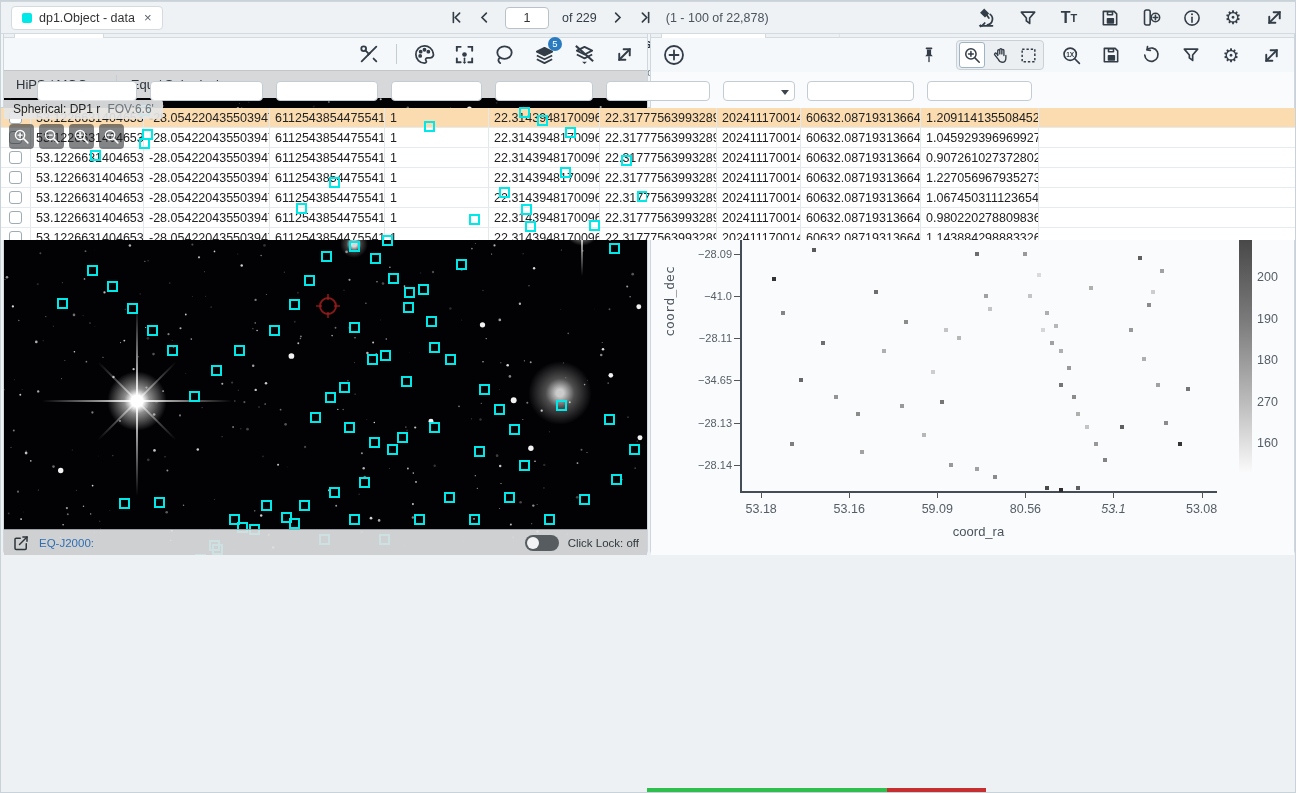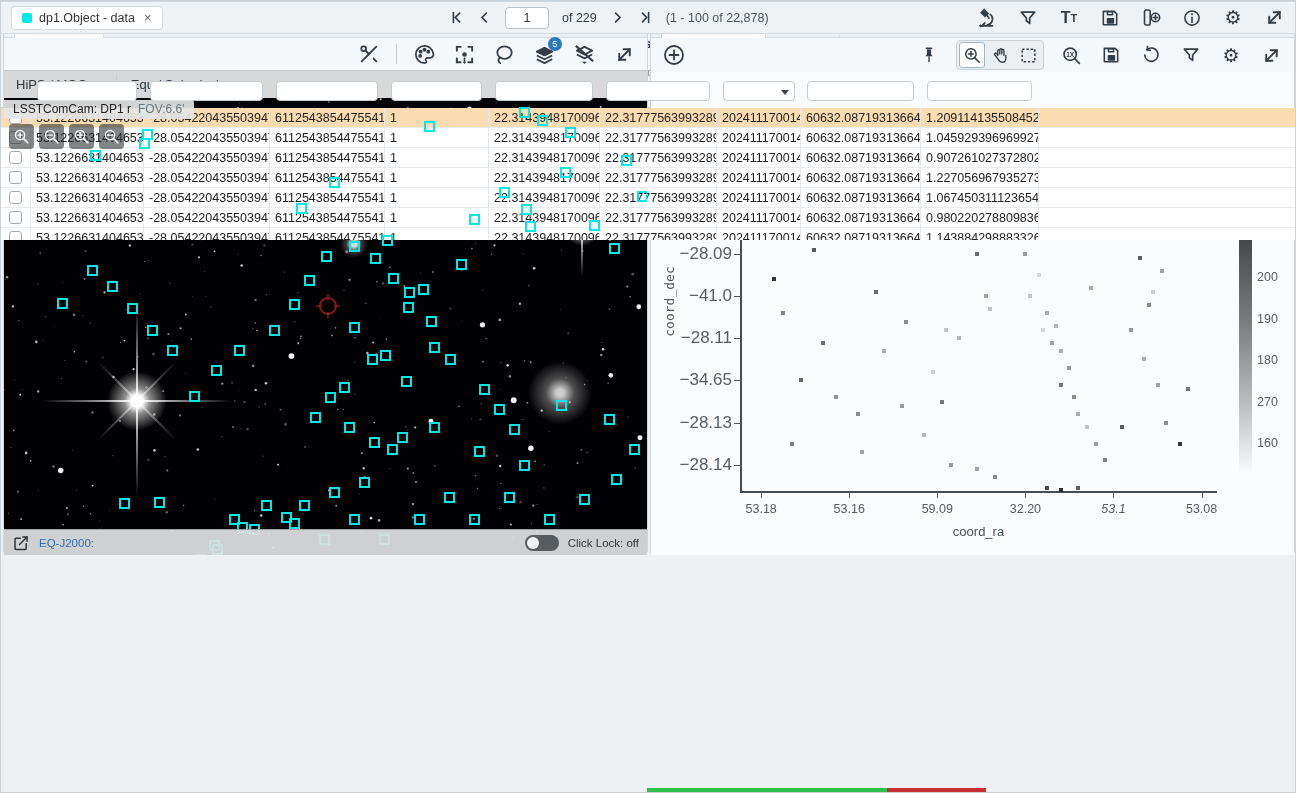--- a/index.html
+++ b/index.html
@@ -47,21 +47,21 @@
   .bigstar,.blob,.spike{position:absolute;pointer-events:none;}
   .spike{background:linear-gradient(to bottom,rgba(255,255,255,0),rgba(255,255,255,.95),rgba(255,255,255,0));width:2px;}
   
   .chart-area{position:relative;width:100%;height:483px;background:#fafbfc;}
   .plot{position:absolute;left:89px;top:37px;width:477px;height:383px;}
   .axisline{position:absolute;background:#444c55;}
   .pt{position:absolute;width:4px;height:4px;}
   .xtick{position:absolute;width:1px;height:6px;background:#555;top:383px;}
   .xticklabel{position:absolute;top:393px;transform:translateX(-50%);font-size:12.5px;color:#555e66;}
   .ytick{position:absolute;height:1px;width:6px;background:#555;left:-6px;}
-  .yticklabel{position:absolute;right:485px;transform:translateY(-50%);font-size:17px;color:#555e66;white-space:nowrap;}
+  .yticklabel{position:absolute;right:485px;transform:translateY(-50%);font-size:11px;color:#555e66;white-space:nowrap;}
   .xlabel{position:absolute;left:89px;width:477px;top:452px;text-align:center;font-size:13px;color:#4b545c;}
   .ylabel{position:absolute;left:-82px;top:222px;width:200px;text-align:center;font-size:13px;color:#4b545c;
           transform:rotate(-90deg);font-family:"DejaVu Sans Mono","Liberation Mono",monospace;}
   .colorbar{position:absolute;left:588px;top:60px;width:13px;height:340px;background:linear-gradient(180deg,#141414,#3a3a3a 25%,#7a7a7a 55%,#bdbdbd 80%,#fafafa);}
   .cb-title{position:absolute;left:586px;top:38px;font-size:13px;color:#4b545c;}
   .cb-tick{position:absolute;left:606px;transform:translateY(-50%);font-size:12.5px;color:#555e66;}
   
   .tstrip{height:32px;display:flex;align-items:center;background:#eef2f4;border-bottom:1px solid #d4dbe0;padding:0 10px;position:relative;}
   .ttab{display:flex;align-items:center;gap:7px;background:#fff;border:1px solid #d4dbe0;border-radius:4px;height:24px;padding:0 10px;font-size:12.5px;color:#333;cursor:pointer;}
   .cyansq{width:10px;height:10px;background:#00e8e8;border-radius:2px;}
@@ -614,21 +614,21 @@
       <div class="blob" style="left:524px;top:263px;width:64px;height:64px;border-radius:50%;
            background:radial-gradient(circle,rgba(225,225,225,.9) 0 8%,rgba(190,190,190,.4) 32%,rgba(140,140,140,0) 70%);"></div>
       <div class="blob" style="left:451px;top:62px;width:38px;height:38px;border-radius:50%;
            background:radial-gradient(circle,rgba(235,235,235,.9) 0 12%,rgba(180,180,180,.4) 35%,rgba(140,140,140,0) 70%);"></div>
       <div class="blob" style="left:78px;top:44px;width:26px;height:26px;border-radius:50%;
            background:radial-gradient(circle,rgba(245,245,245,.95) 0 15%,rgba(180,180,180,.4) 40%,rgba(140,140,140,0) 70%);"></div>
       <div class="blob" style="left:336px;top:132px;width:28px;height:28px;border-radius:50%;
            background:radial-gradient(circle,rgba(240,240,240,.9) 0 14%,rgba(170,170,170,.35) 38%,rgba(140,140,140,0) 70%);"></div>
 
       <div class="img-label">
-        <span>LSSTComCam: DP1 r</span><span class="fov">FOV:6.6'</span>
+        <span>Spherical: DP1 r</span><span class="fov">FOV:6.6'</span>
       </div>
       <div class="zoomrow">
         <div class="zbtn">
           <svg width="17" height="17" viewBox="0 0 24 24" fill="none" stroke="#fff" stroke-width="2" stroke-linecap="round">
             <circle cx="10" cy="10" r="6.5"></circle>
               <path d="M15 15 L21 21"></path>
               <path d="M10 7 v6 M7 10 h6"></path>
           </svg>
         </div>
         <div class="zbtn">
@@ -852,21 +852,21 @@
       <div class="plot" id="plot">
           <div class="axisline" style="left: 0px; top: 0px; width: 1.5px; height: 383px;"></div>
           <div class="axisline" style="left: 0px; top: 382px; width: 477px; height: 1.5px;"></div>
           <div class="xtick" style="left: 21.1413px;"></div>
           <div class="xticklabel" style="left: 21.1413px;">53.18</div>
           <div class="xtick" style="left: 109.23px;"></div>
           <div class="xticklabel" style="left: 109.23px;">53.16</div>
           <div class="xtick" style="left: 197.319px;"></div>
           <div class="xticklabel" style="left: 197.319px;">59.09</div>
           <div class="xtick" style="left: 285.407px;"></div>
-          <div class="xticklabel" style="left: 285.407px;">32.20</div>
+          <div class="xticklabel" style="left: 285.407px;">80.56</div>
           <div class="xtick" style="left: 373.496px;"></div>
           <div class="xticklabel" style="left: 373.496px; font-style: italic;">53.1</div>
           <div class="xtick" style="left: 461.584px;"></div>
           <div class="xticklabel" style="left: 461.584px;">53.08</div>
           <div class="ytick" style="top: 18.9396px;"></div>
           <div class="yticklabel" style="top: 18.9396px;">−28.06</div>
           <div class="ytick" style="top: 61.0275px;"></div>
           <div class="yticklabel" style="top: 61.0275px;">−28.07</div>
           <div class="ytick" style="top: 103.115px;"></div>
           <div class="yticklabel" style="top: 103.115px;">−28.08</div>

